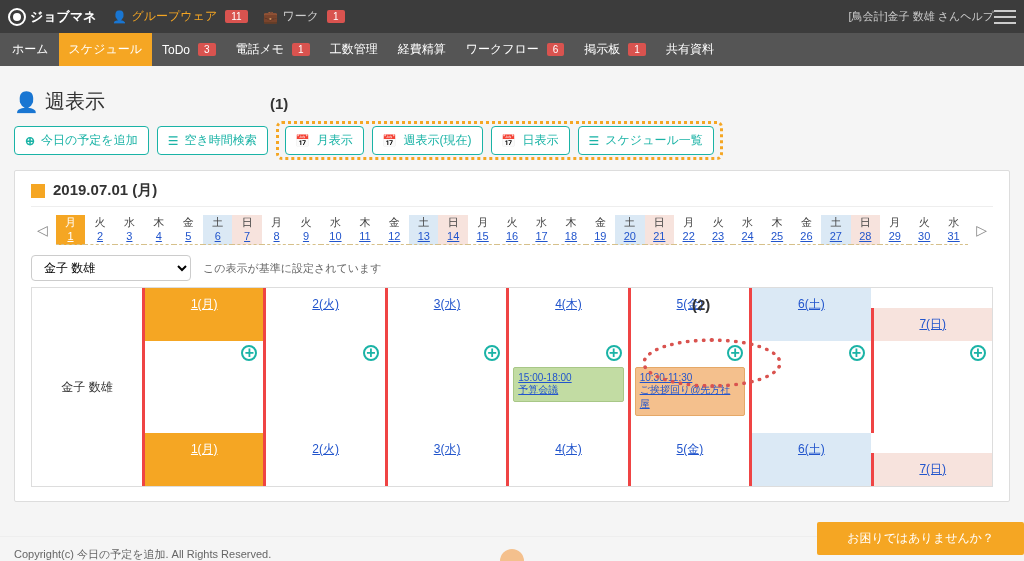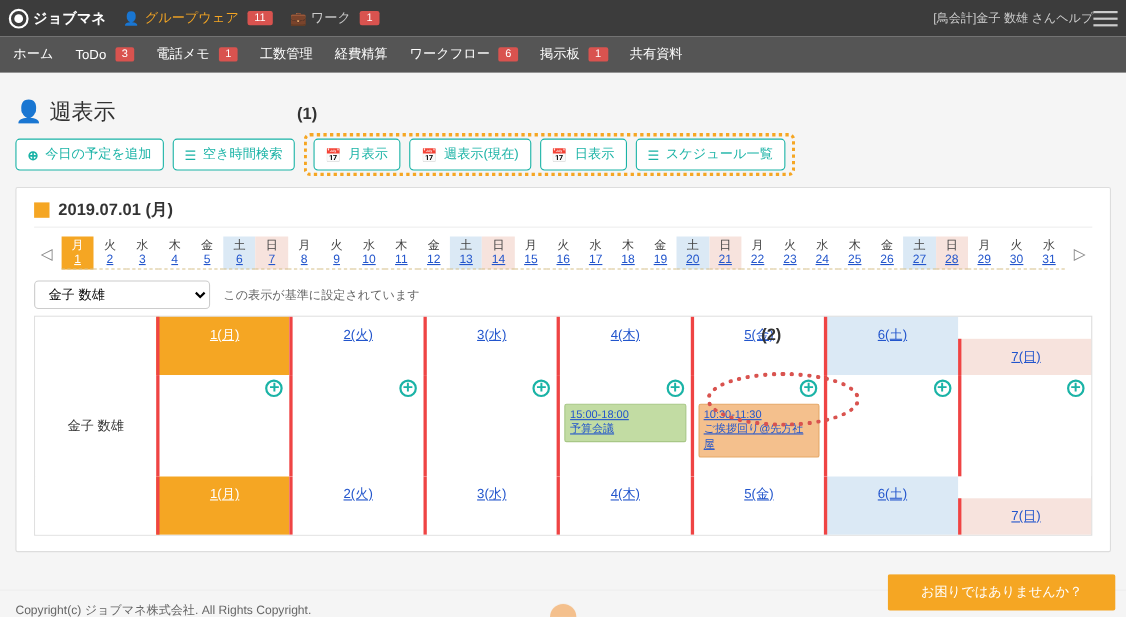--- a/index.html
+++ b/index.html
@@ -137,21 +137,21 @@
   .event.green { background:#c2dca3; border:1px solid #a8c787;}
   .event.orange { background:#f4c08d; border:1px solid #e5a867;}
   .annot2 {
     position:absolute; width:140px; height:50px; border:4px dotted #d9534f; border-radius:50%;
     pointer-events:none;
   }
   .annot2-label { position:absolute; font-weight:bold; font-size:15px; }
   
   .footer { font-size:11px; color:#666; padding:10px 14px 24px; border-top:1px solid #eee; margin-top:30px;}
   .help-fab {
-    position:fixed; right:10px; bottom:6px;
+    position:fixed; right:0; bottom:6px;
     background:#f5a623; color:#fff; font-size:12px;
     padding:8px 30px; border-radius:2px; cursor:pointer;
   }
   .half-dot {
     position:fixed; bottom:0; left:50%; transform:translateX(-50%);
     width:24px; height:12px; background:#f4c08d; border-radius:12px 12px 0 0;
   }
   
   .ico { display:inline-block; }
   .ico-plus{ font-weight:bold; }
@@ -182,20 +182,23 @@
         <span></span>
         <span></span>
         <span></span>
       </div>
   </div>
 </div>
 
 <div class="navbar">
   <div class="navitem">
       <span>ホーム</span>
+    </div>
+  <div class="navitem active">
+      <span>スケジュール</span>
     </div>
   <div class="navitem">
       <span>ToDo</span>
       <span class="badge">3</span>
     </div>
   <div class="navitem">
       <span>電話メモ</span>
       <span class="badge">1</span>
     </div>
   <div class="navitem">
@@ -451,19 +454,19 @@
         <div class="wcell sun">7(日)</div>
       </div>
 
       <span class="annot2-label" style="top:8px; left:660px;">(2)</span>
       <div class="annot2" style="top:50px; left:610px;"></div>
     </div>
   </div>
 </div>
 
 <div class="footer">
-  <span>Copyright(c) ジョブマネ株式会社. All Rights Copyright.</span>
+  <span>Copyright(c) 今日の予定を追加. All Rights Reserved.</span>
 </div>
 
 <div class="half-dot"></div>
 <div class="help-fab">
   <span>お困りではありませんか？</span>
 </div>
 
 </body></html>

